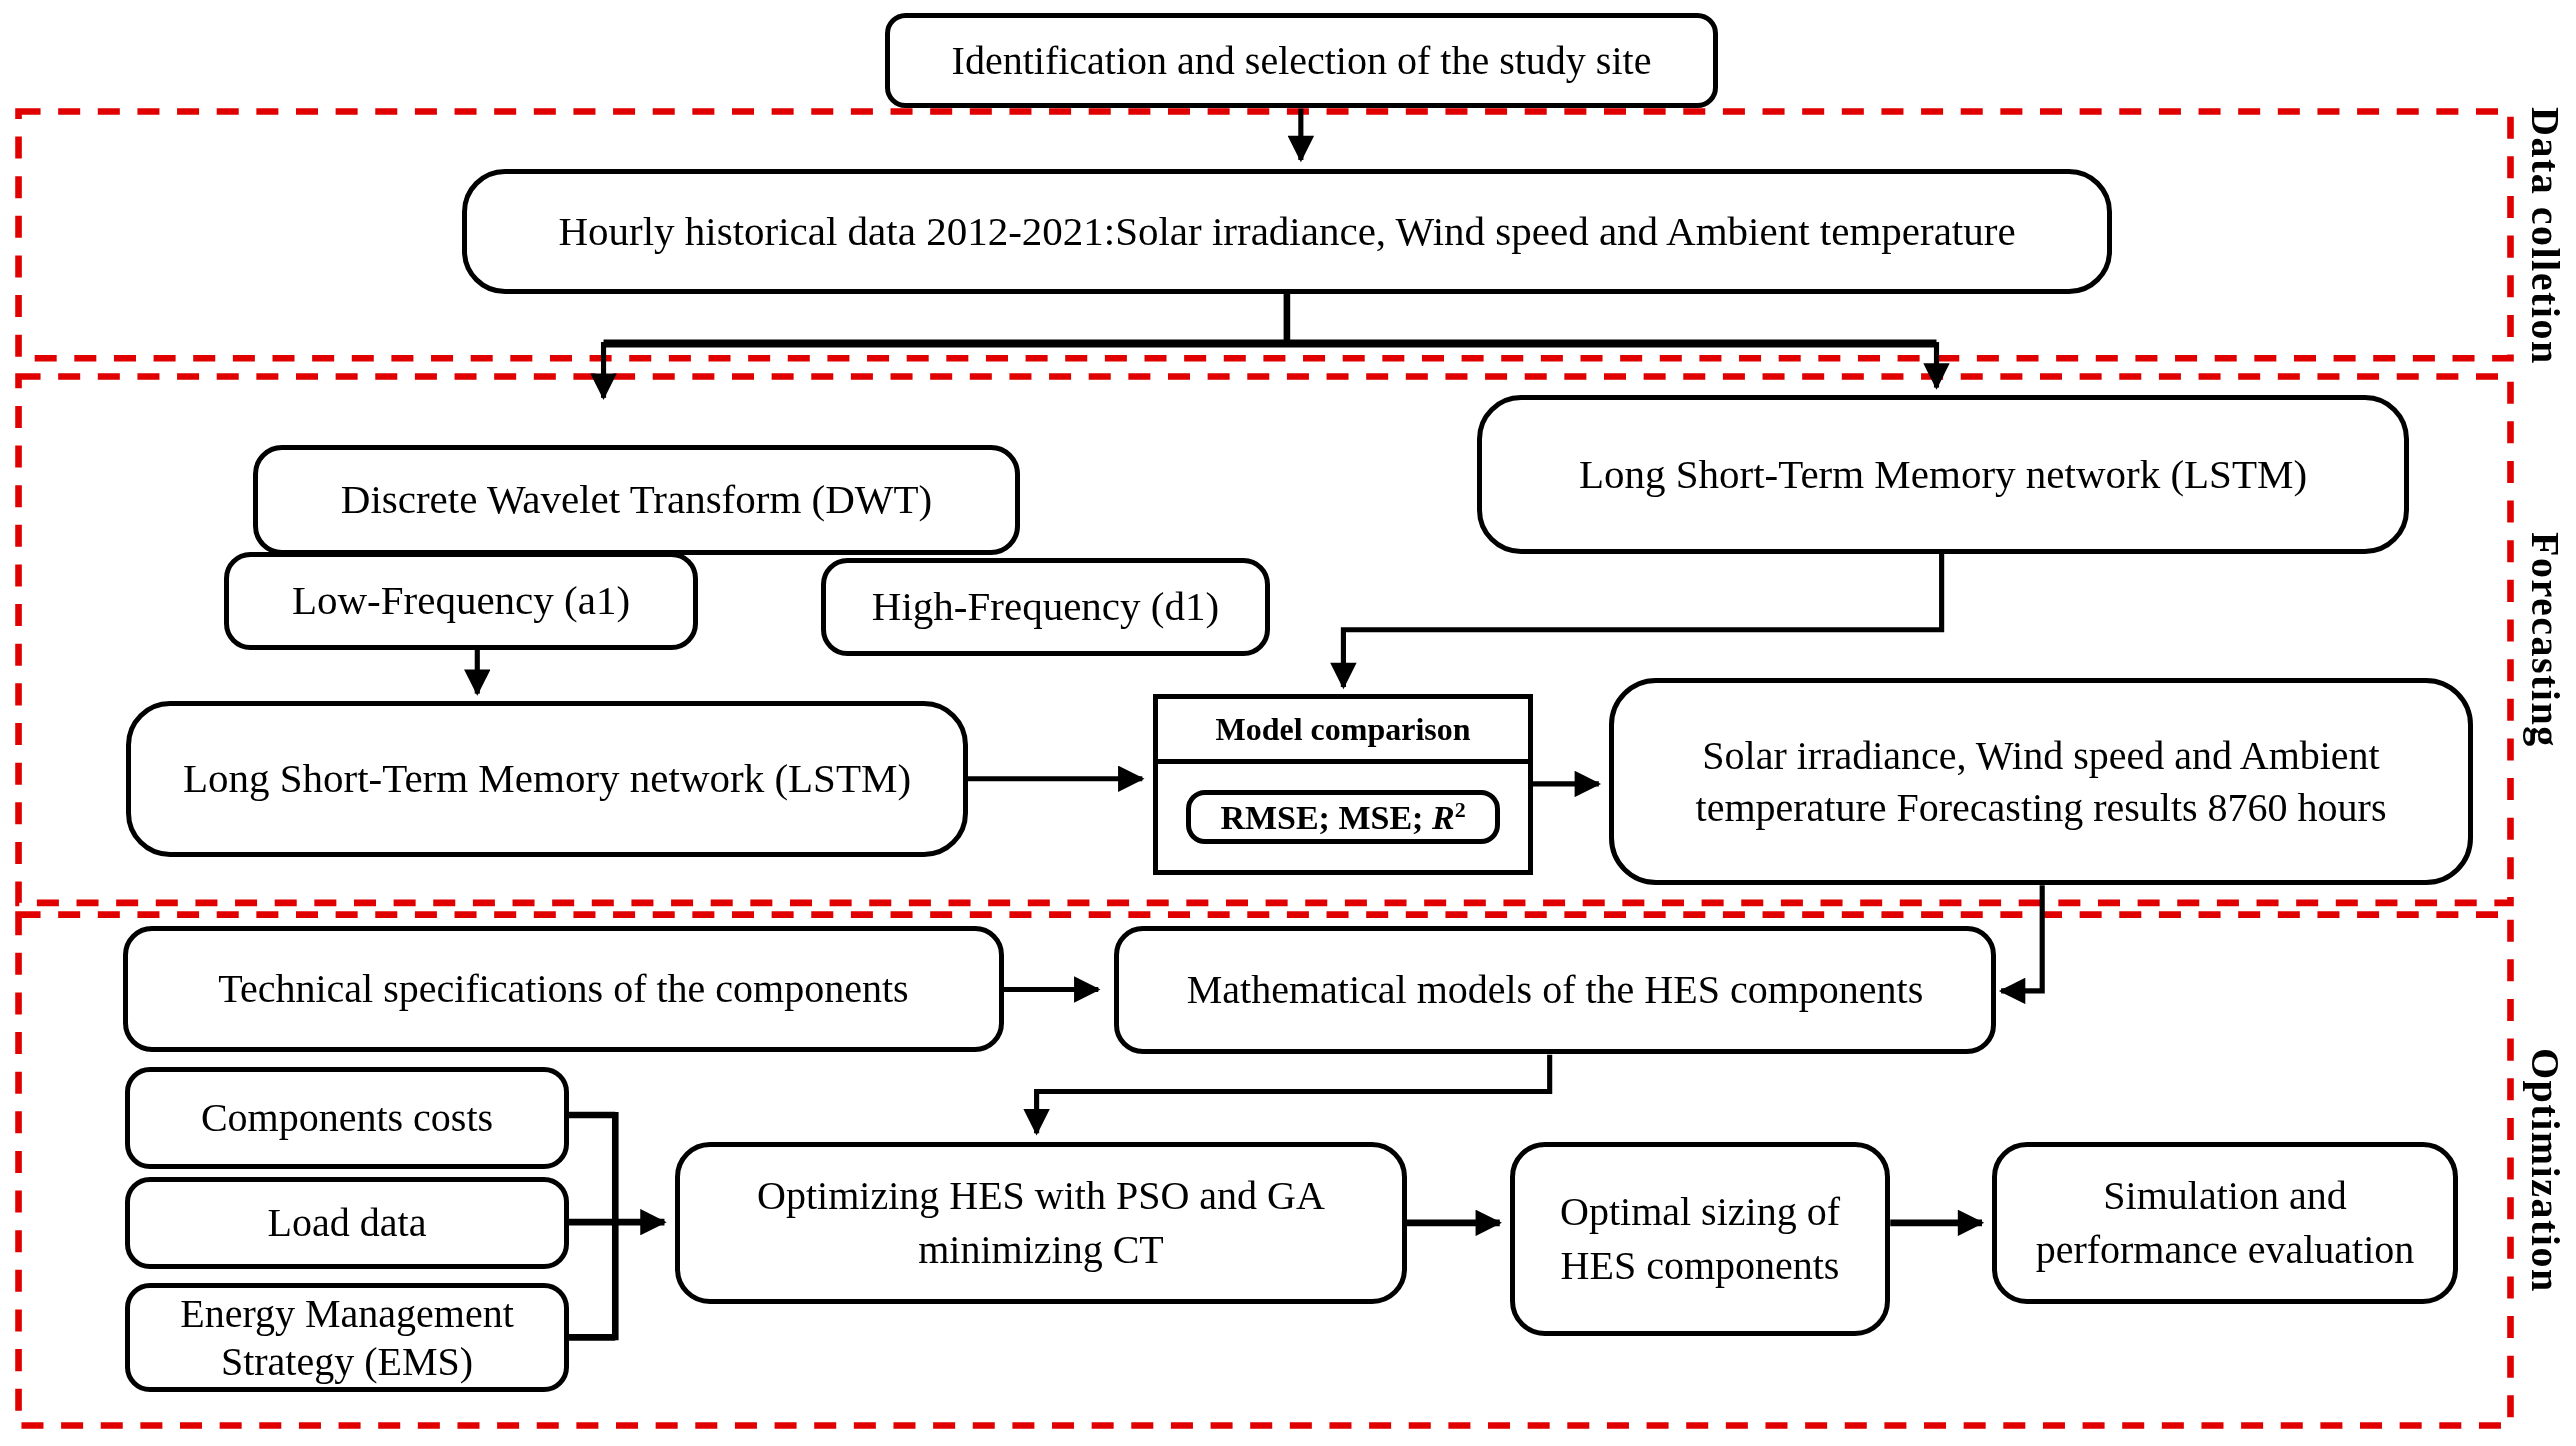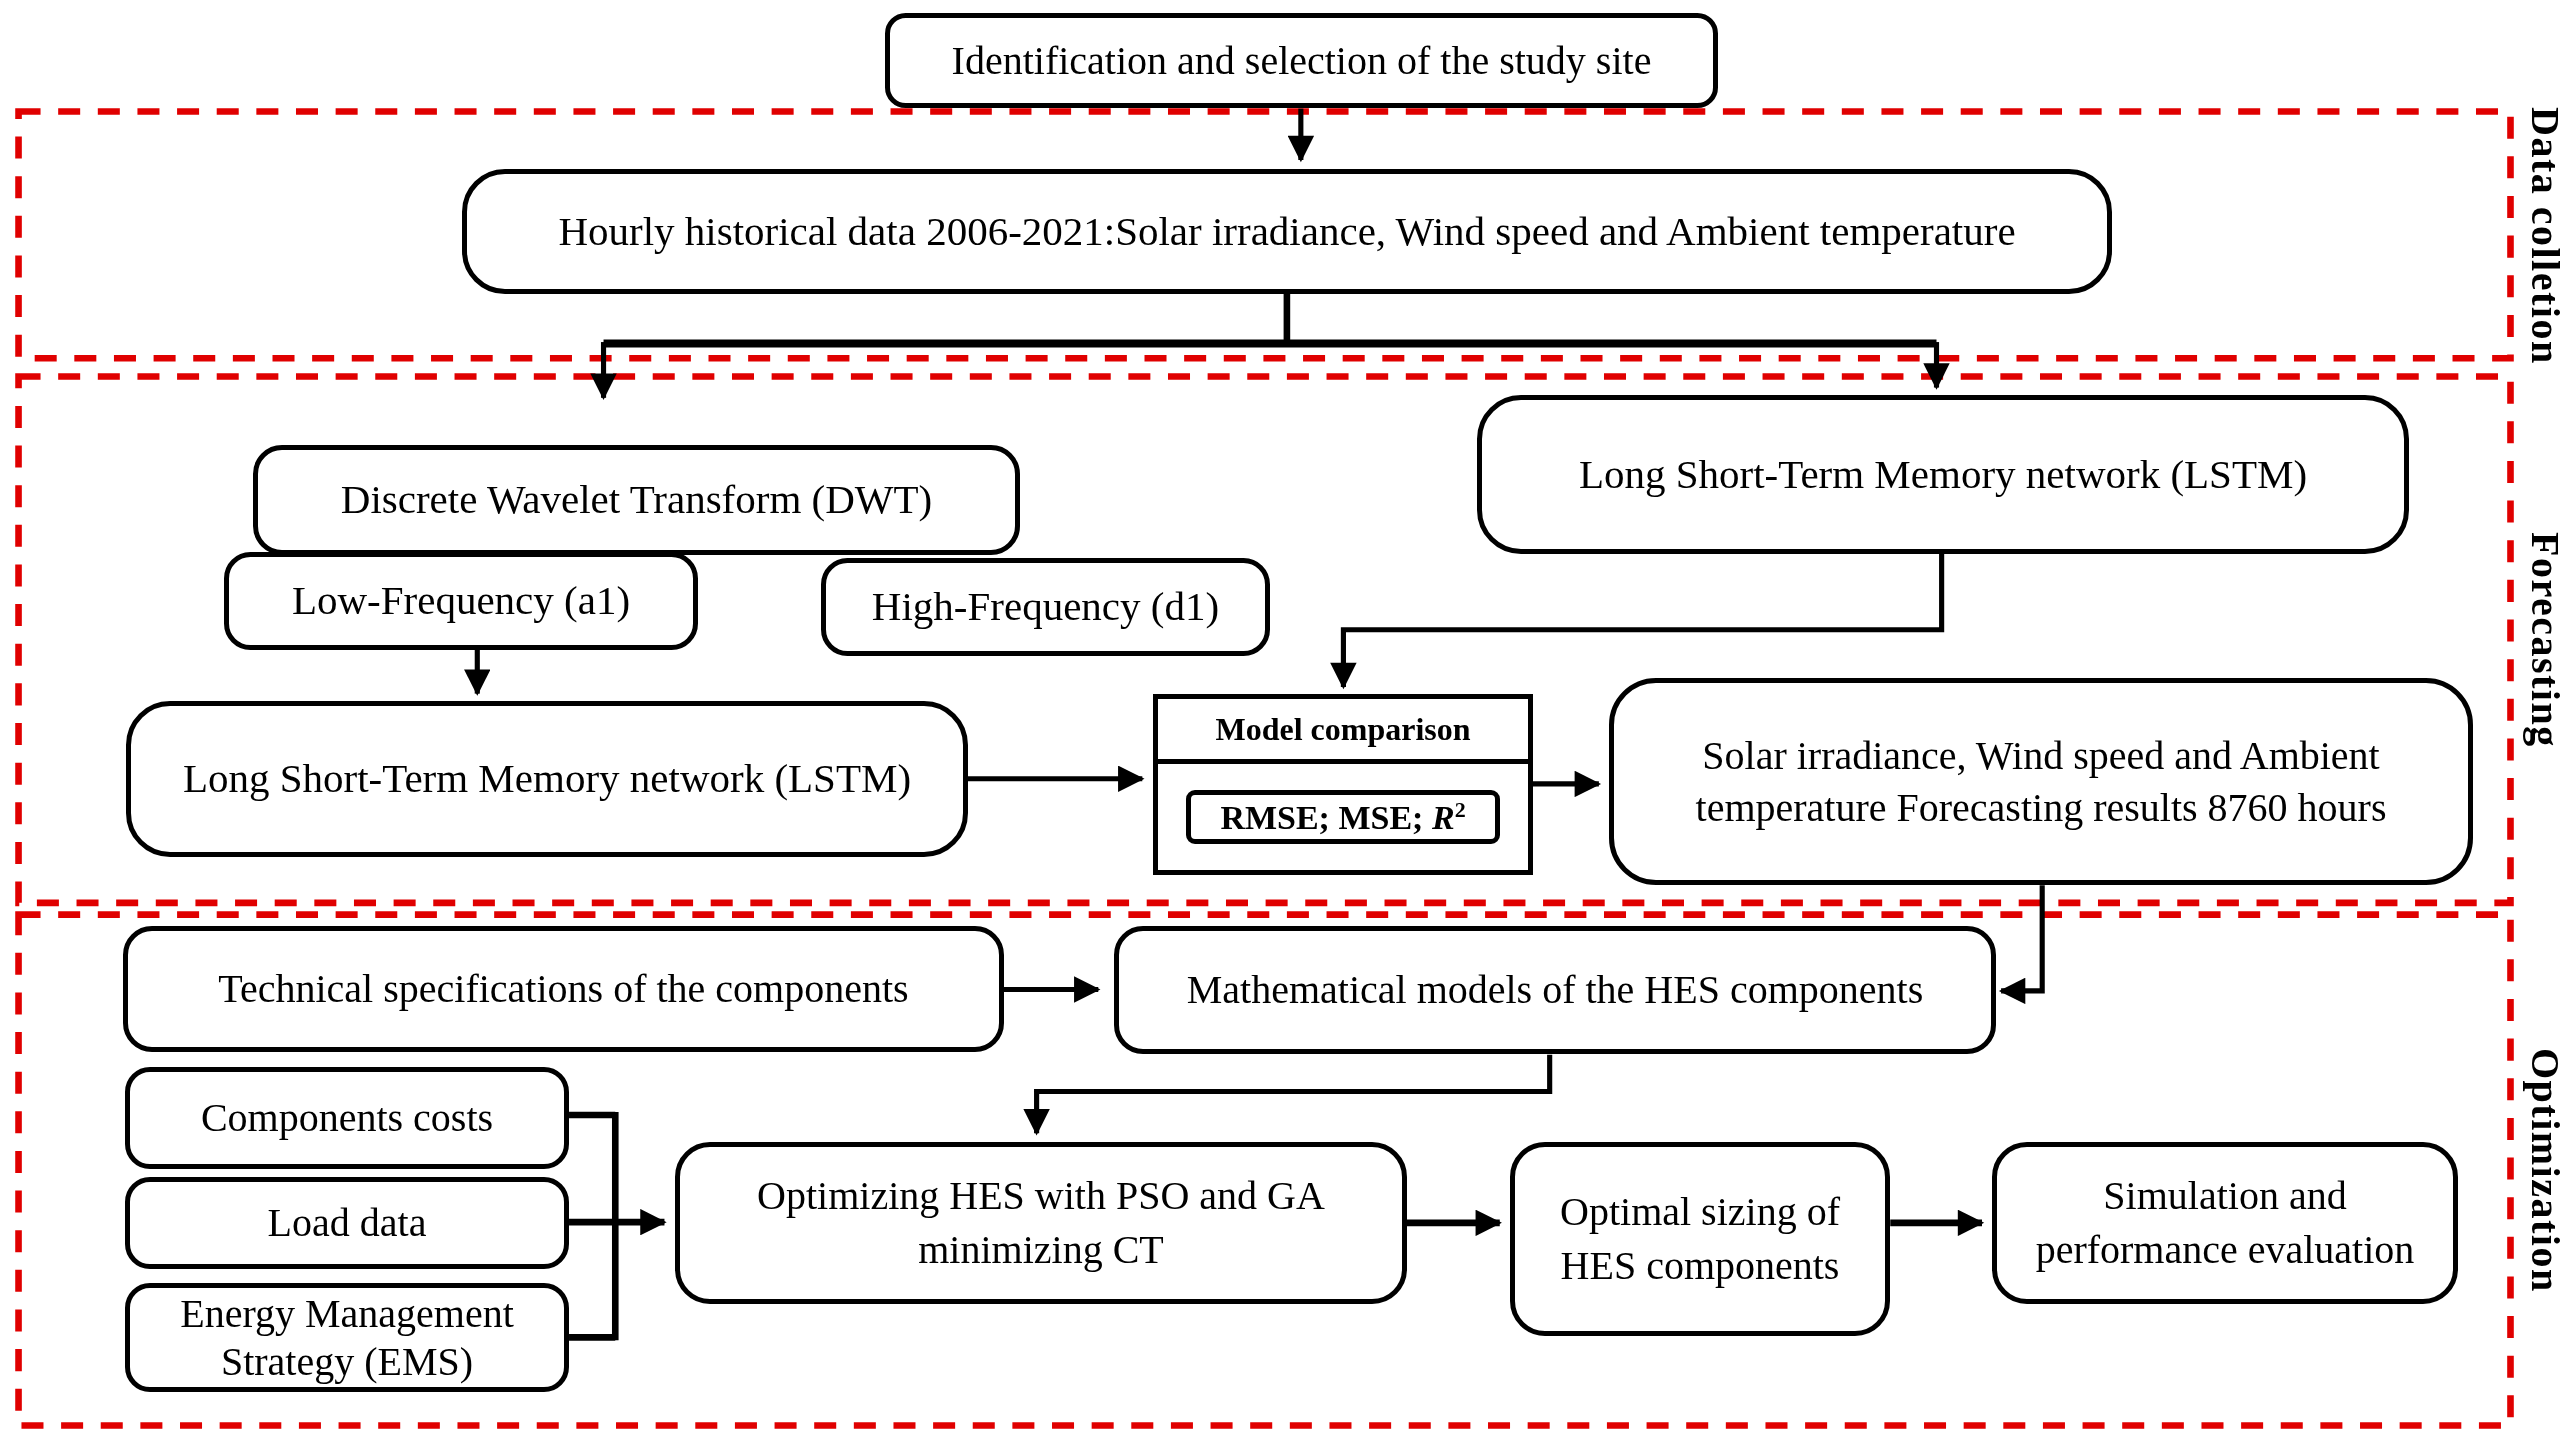--- a/index.html
+++ b/index.html
@@ -49,21 +49,21 @@
     background:#fff;border:5.9px solid #000;border-radius:0;
     display:flex;flex-direction:column;z-index:2;box-sizing:border-box;
   }
   .mc-header{
     height:60px;border-bottom:5.1px solid #000;
     display:flex;align-items:center;justify-content:center;
     font-weight:bold;font-size:32px;white-space:nowrap;
   }
   .mc-body{flex:1;display:flex;align-items:center;justify-content:center;}
   .mc-metrics{
-    border:5.1px solid #000;border-radius:9px;
+    border:5.1px solid #000;border-radius:19px;
     padding:2px 29px;
     font-weight:bold;font-size:34px;white-space:nowrap;
   }
   .mc-metrics i{font-style:italic;}
   .mc-metrics sup{font-size:22px;}
 </style>
 </head>
 <body>
 
 <div class="canvas">
@@ -99,21 +99,21 @@
       <path d="M1916 1666 L2043 1666" stroke-width="9" marker-end="url(#arrowhead)"></path>
       <path d="M2575 1666 L2700 1666" stroke-width="9" marker-end="url(#arrowhead)"></path>
     </g>
   </svg>
 
   <div class="box" style="left:885px;top:13.2px;width:833px;height:95px;border-radius:20.6px;font-size:40px;">
     <span>Identification and selection of the study site</span>
   </div>
 
   <div class="box" style="left:462px;top:169px;width:1650px;height:125px;border-radius:43px;">
-    <span>Hourly historical data 2006-2021:Solar irradiance, Wind speed and Ambient temperature</span>
+    <span>Hourly historical data 2012-2021:Solar irradiance, Wind speed and Ambient temperature</span>
   </div>
 
   <div class="box" style="left:253px;top:405px;width:767px;height:110px;border-radius:29px;margin-top:40px;">
     <span>Discrete Wavelet Transform (DWT)</span>
   </div>
 
   <div class="box" style="left:1477px;top:395px;width:932px;height:159px;border-radius:44px;">
     <span>Long Short-Term Memory network (LSTM)</span>
   </div>
 

